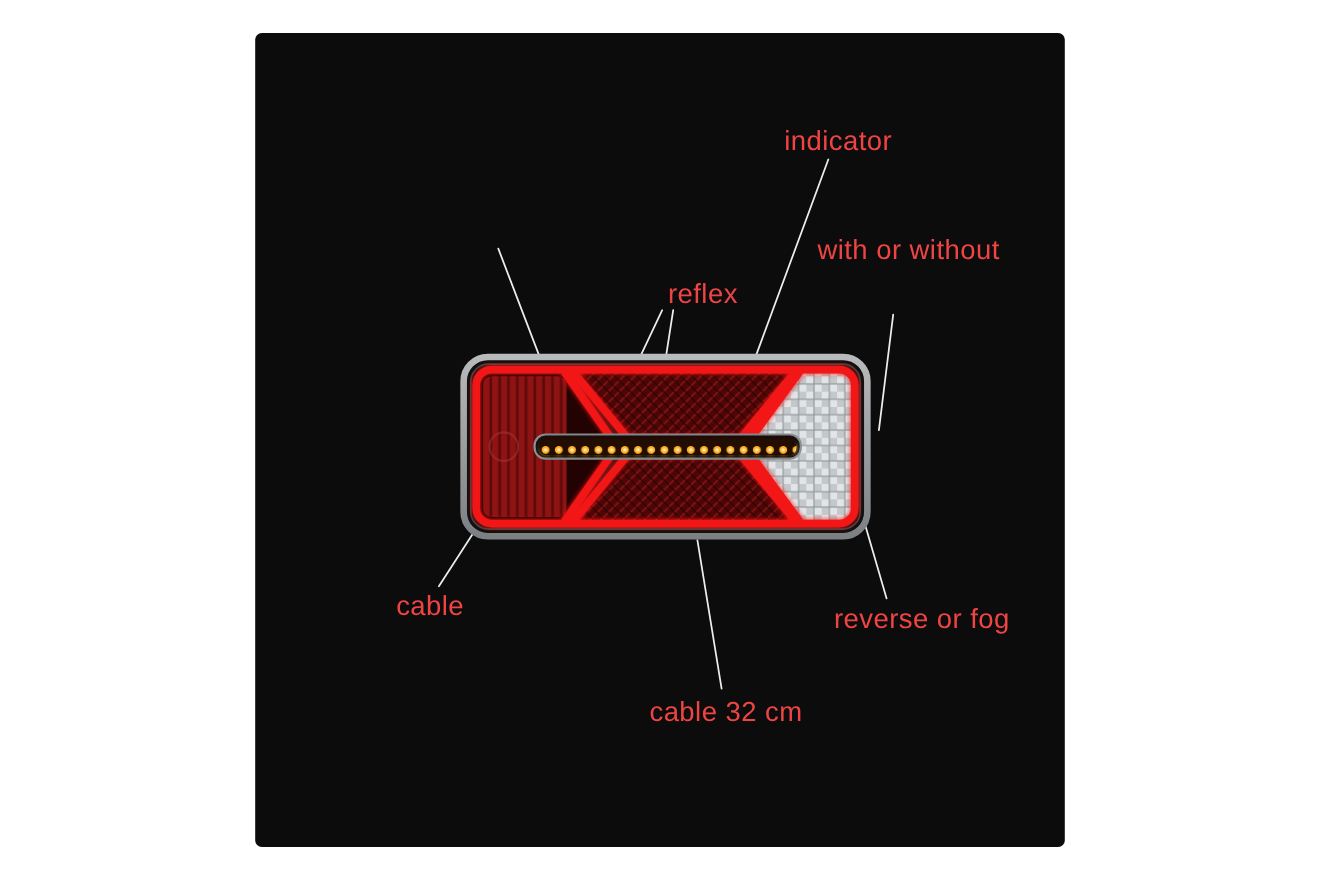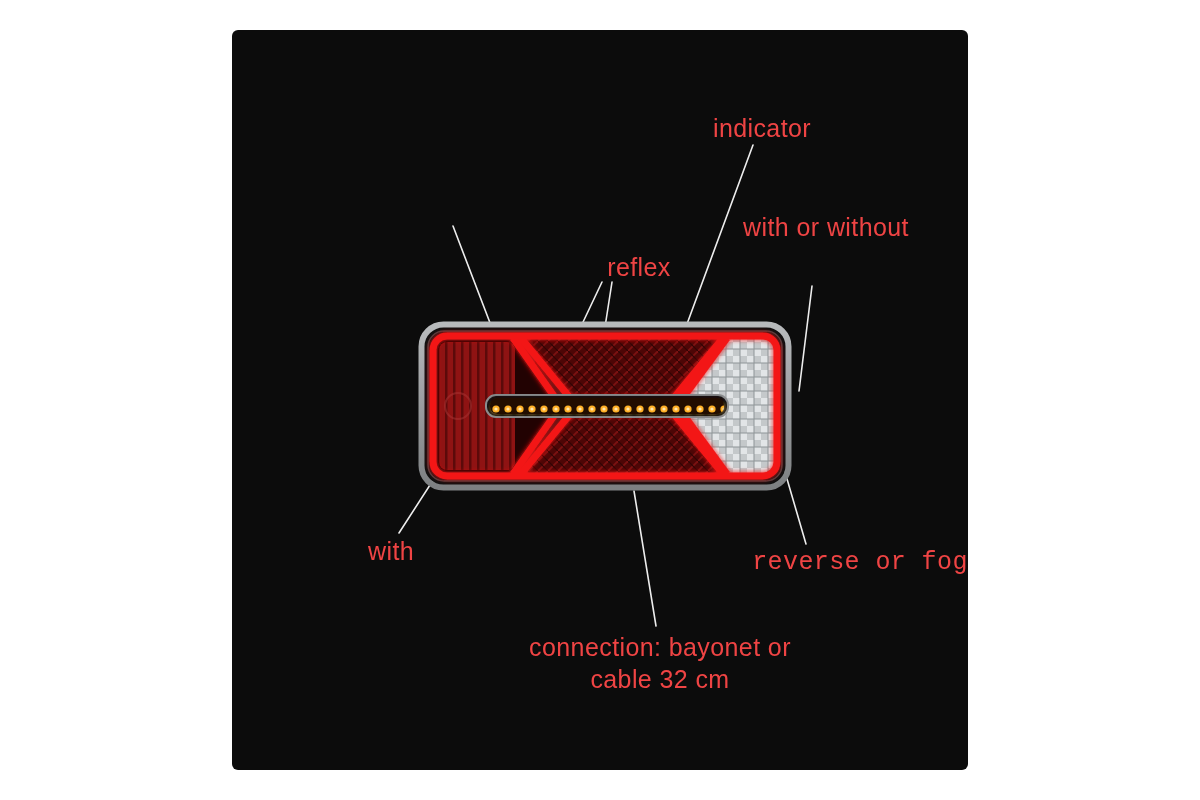--- a/index.html
+++ b/index.html
@@ -28,21 +28,21 @@
     transform: translateX(-50%);
     text-align: center;
     line-height: 32px;
     font-weight: 400;
   }
   .lbl-indicator   { left: 530px; top: 82px; }
   .lbl-neon        { left: 193px; top: 163px; }
   .lbl-reflex      { left: 383px; top: 221px; margin-left: 24px; }
   .lbl-npl         { left: 594px; top: 181px; }
   .lbl-stop        { left: 159px; top: 505px; }
-  .lbl-reverse     { left: 628px; top: 517px; font-family: Liberation Mono, monospace; }
+  .lbl-reverse     { left: 606px; top: 517px; }
   .lbl-connection  { left: 428px; top: 601px; }
   .leader-lines {
     position: absolute;
     inset: 0;
     width: 736px;
     height: 740px;
   }
   .lamp {
     position: absolute;
     left: 186px;
@@ -143,25 +143,24 @@
 
   <div class="label lbl-reflex">
     <span>reflex</span>
   </div>
 
   <div class="label lbl-npl">
     <div>with or without</div>
   </div>
 
   <div class="label lbl-stop">
-    <span>with</span>
+    <span>cable</span>
   </div>
 
   <div class="label lbl-reverse">
     <span>reverse or fog</span>
   </div>
 
   <div class="label lbl-connection">
-    <div>connection: bayonet or</div>
     <div>cable 32 cm</div>
   </div>
 
 </div>
 
 </body></html>

